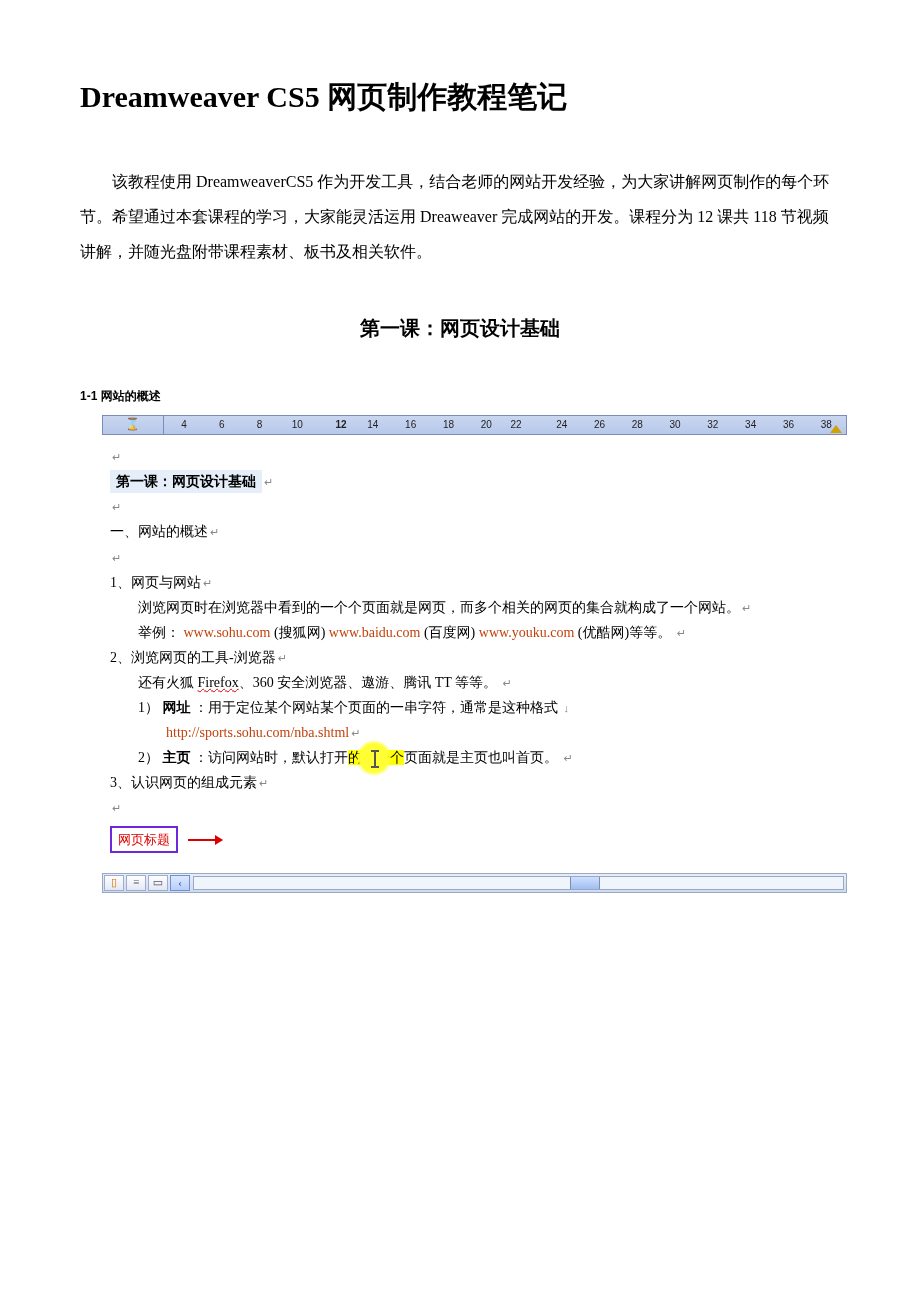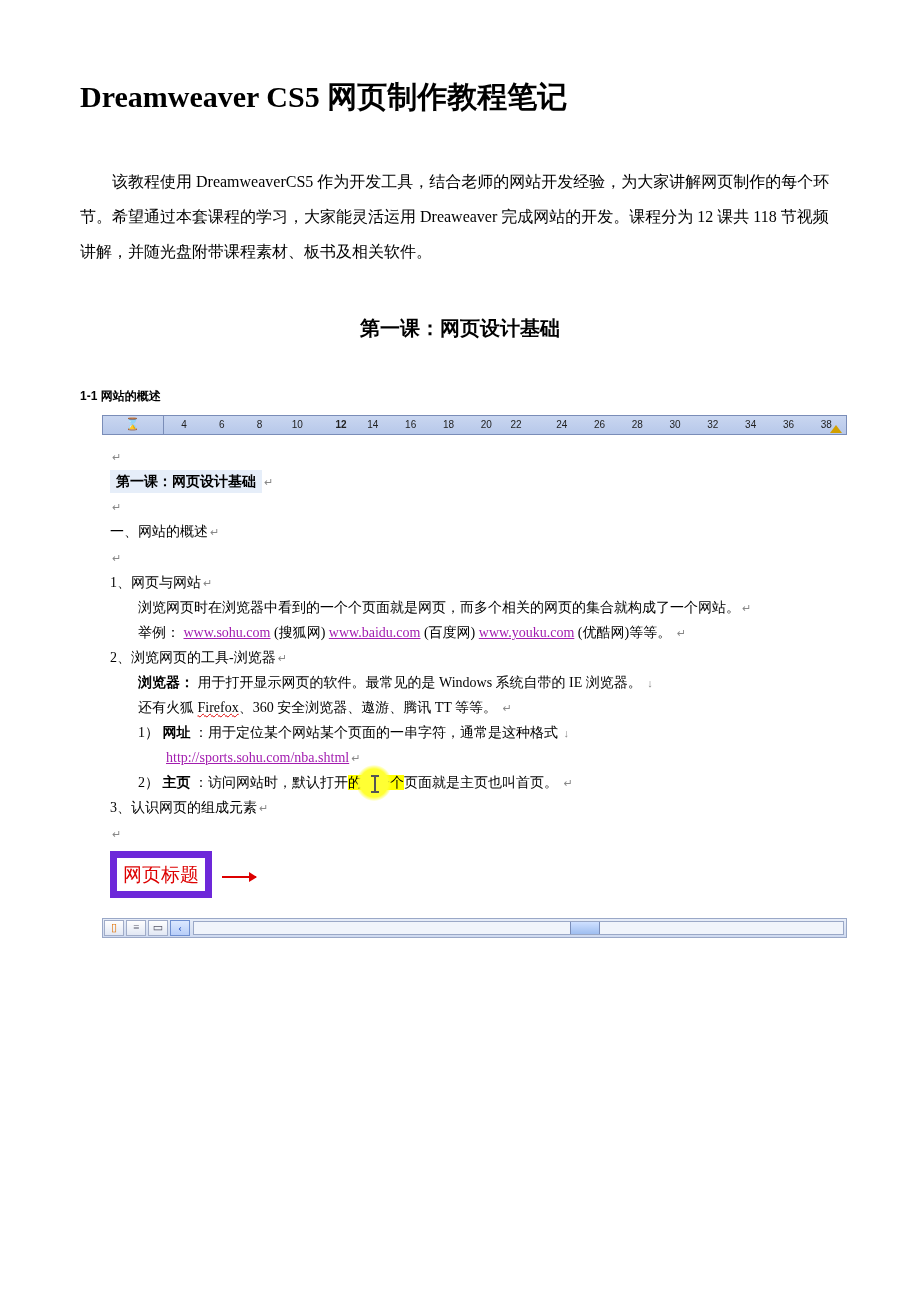--- a/index.html
+++ b/index.html
@@ -106,21 +106,21 @@
   .dnarrow { color: #888; font-size: 11px; margin-left: 2px; }
   .lesson-title {
     font-family: "SimHei", sans-serif;
     font-weight: bold;
     background: #e6eef9;
     display: inline-block;
     padding: 0 6px;
   }
   .indent1 { padding-left: 28px; }
   .indent2 { padding-left: 56px; }
-  .link { color: #a21caf; text-decoration: underline; }
+  .link { color: #c2410c; }
   .bold { font-weight: bold; font-family: "SimHei", sans-serif; }
   .redwave {
     text-decoration: underline wavy #d00;
     text-decoration-thickness: 1px;
   }
   .hl-wrap { position: relative; display: inline; }
   .hl { background: #ffff00; }
   .ibeam {
     position: absolute;
     width: 2px;
@@ -133,23 +133,23 @@
     position: absolute;
     width: 8px;
     height: 2px;
     background: #555;
     left: -3px;
   }
   .ibeam::before { top: -1px; }
   .ibeam::after { bottom: -1px; }
   .label-box {
     display: inline-block;
-    border: 7px solid #6d28d9;
+    border: 2px solid #6d28d9;
     color: #d00;
-    font-size: 19px;
+    font-size: 13px;
     padding: 1px 6px;
     font-family: "SimSun", serif;
   }
   .red-arrow {
     display: inline-block;
     vertical-align: middle;
     margin-left: 6px;
     width: 34px;
     height: 2px;
     background: #d00;
@@ -268,25 +268,20 @@
       <span>(搜狐网) </span>
       <span class="link">www.baidu.com</span>
       <span>(百度网) </span>
       <span class="link">www.youku.com</span>
       <span>(优酷网)等等。</span>
       <span class="pmark">↵</span>
     </div>
 
     <div class="line"><span>2、浏览网页的工具-浏览器</span><span class="pmark">↵</span></div>
     <div class="line indent1">
-      <span class="bold">浏览器：</span>
-      <span>用于打开显示网页的软件。最常见的是 Windows 系统自带的 IE 浏览器。</span>
-      <span class="dnarrow">↓</span>
-    </div>
-    <div class="line indent1">
       <span>还有火狐 </span><span class="redwave">Firefox</span><span>、360 安全浏览器、遨游、腾讯 TT 等等。</span>
       <span class="pmark">↵</span>
     </div>
     <div class="line indent1">
       <span>1）</span>
       <span class="bold">网址</span>
       <span>：用于定位某个网站某个页面的一串字符，通常是这种格式</span>
       <span class="dnarrow">↓</span>
     </div>
     <div class="line indent2">

